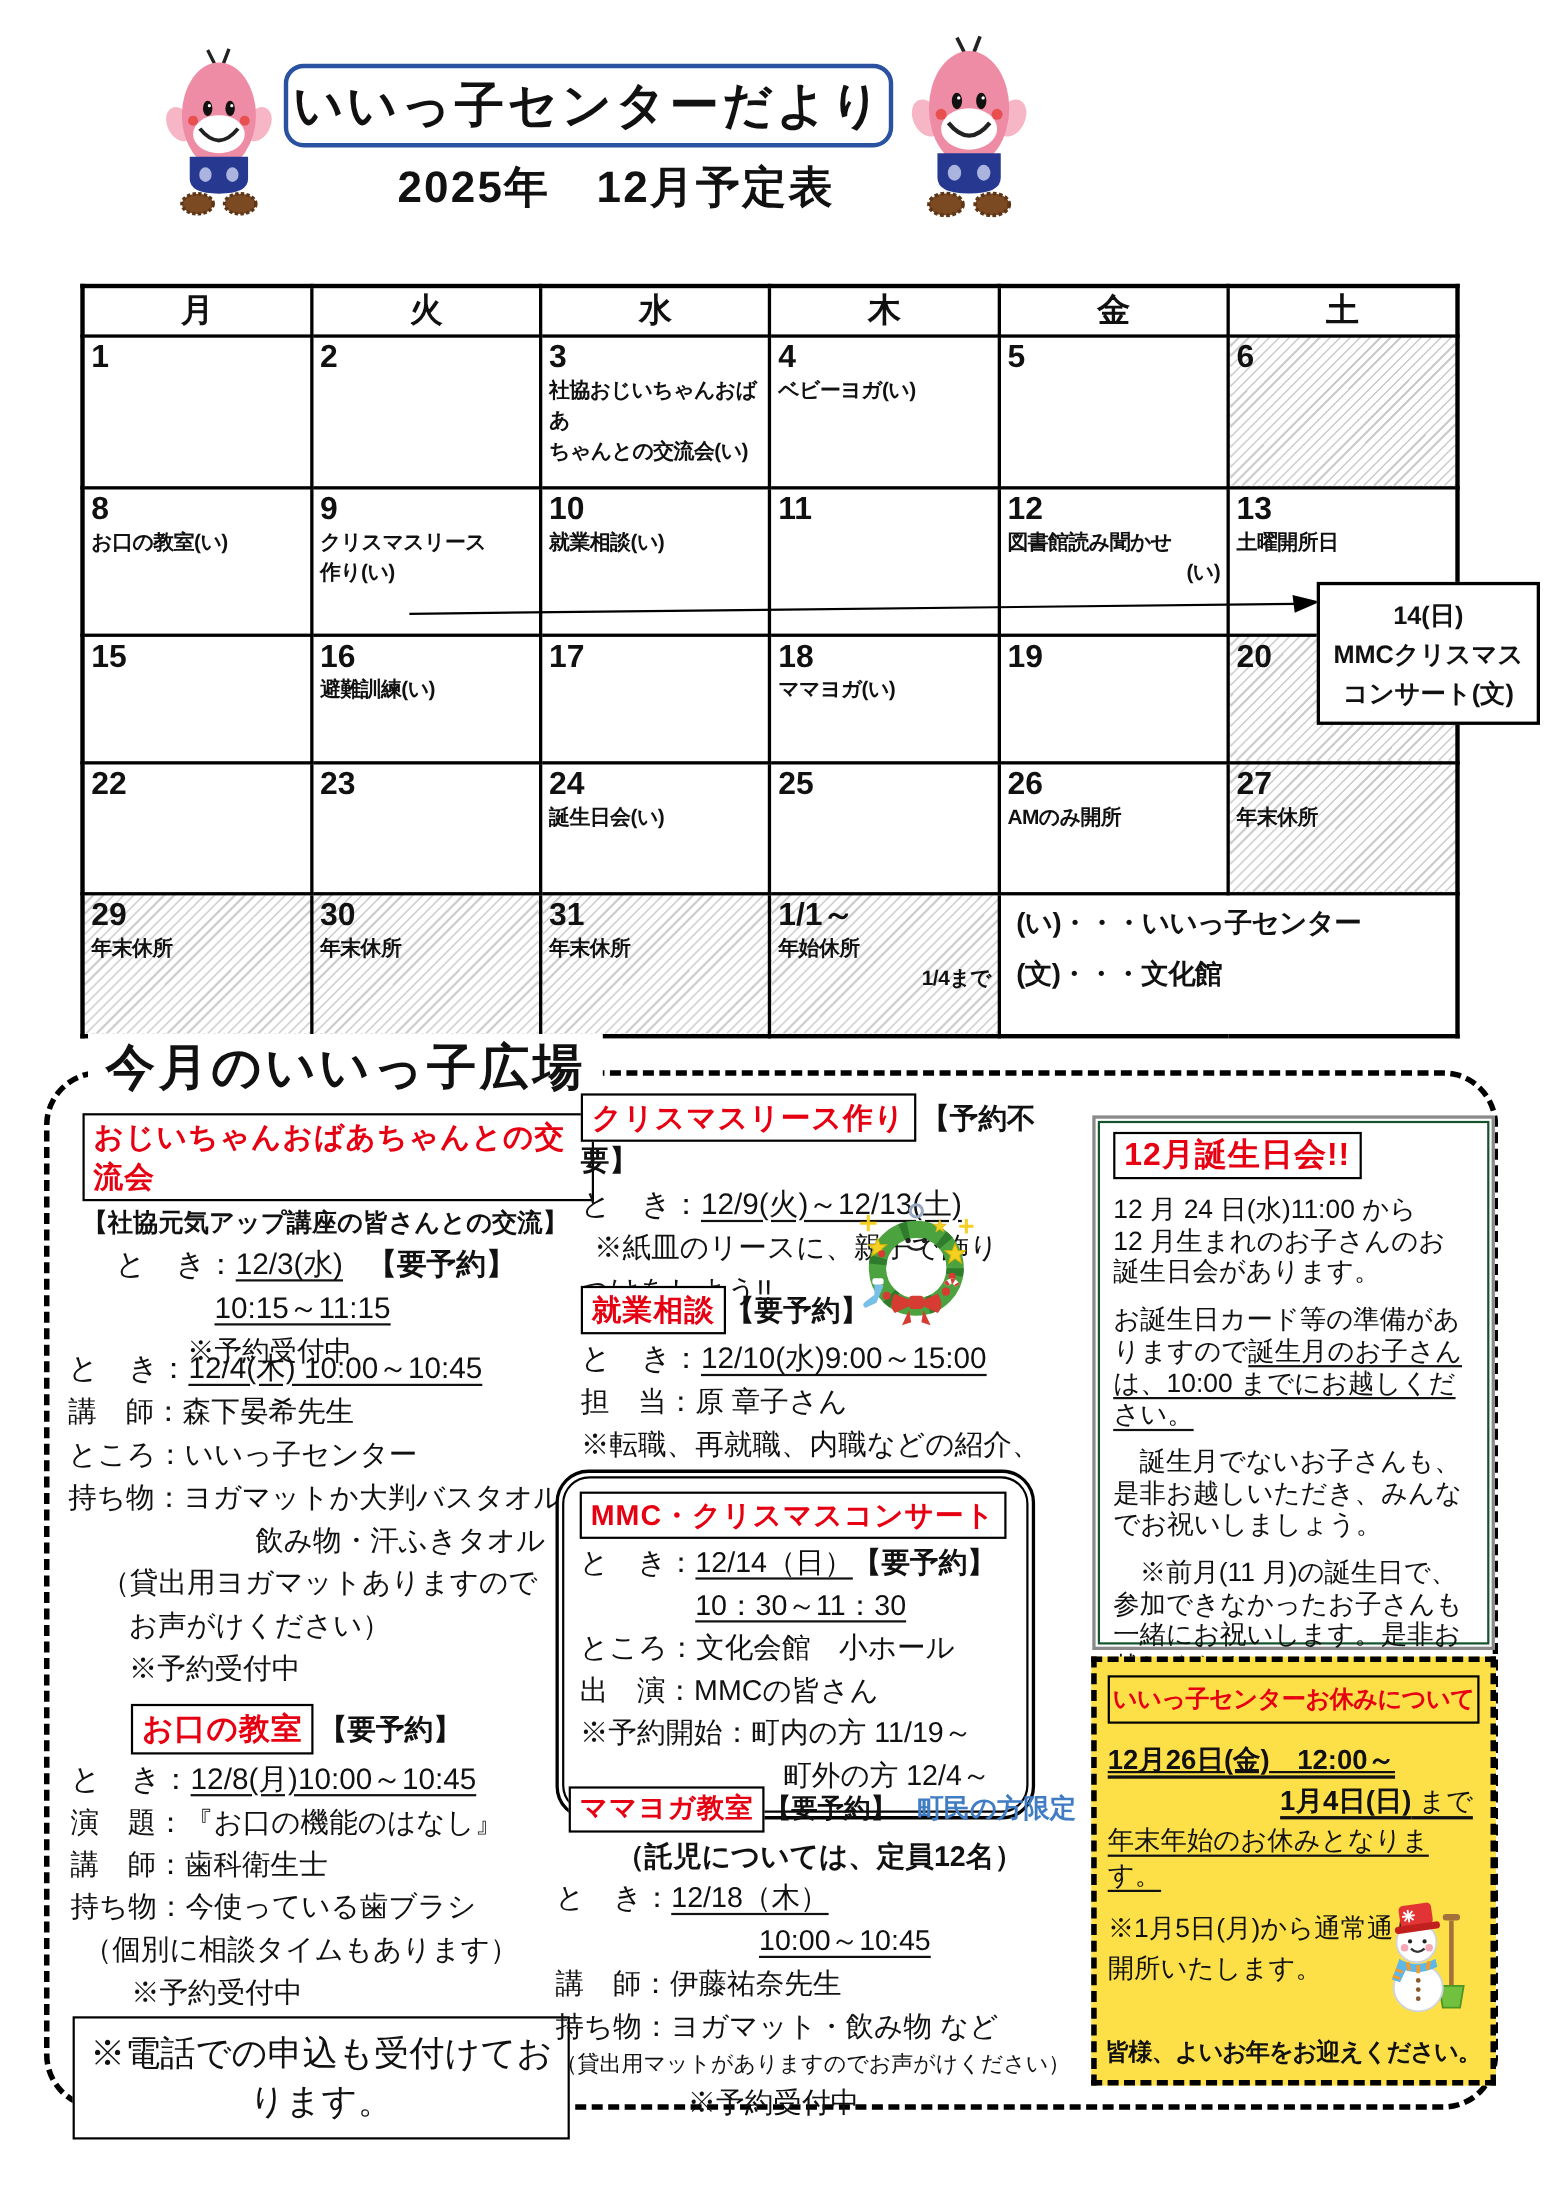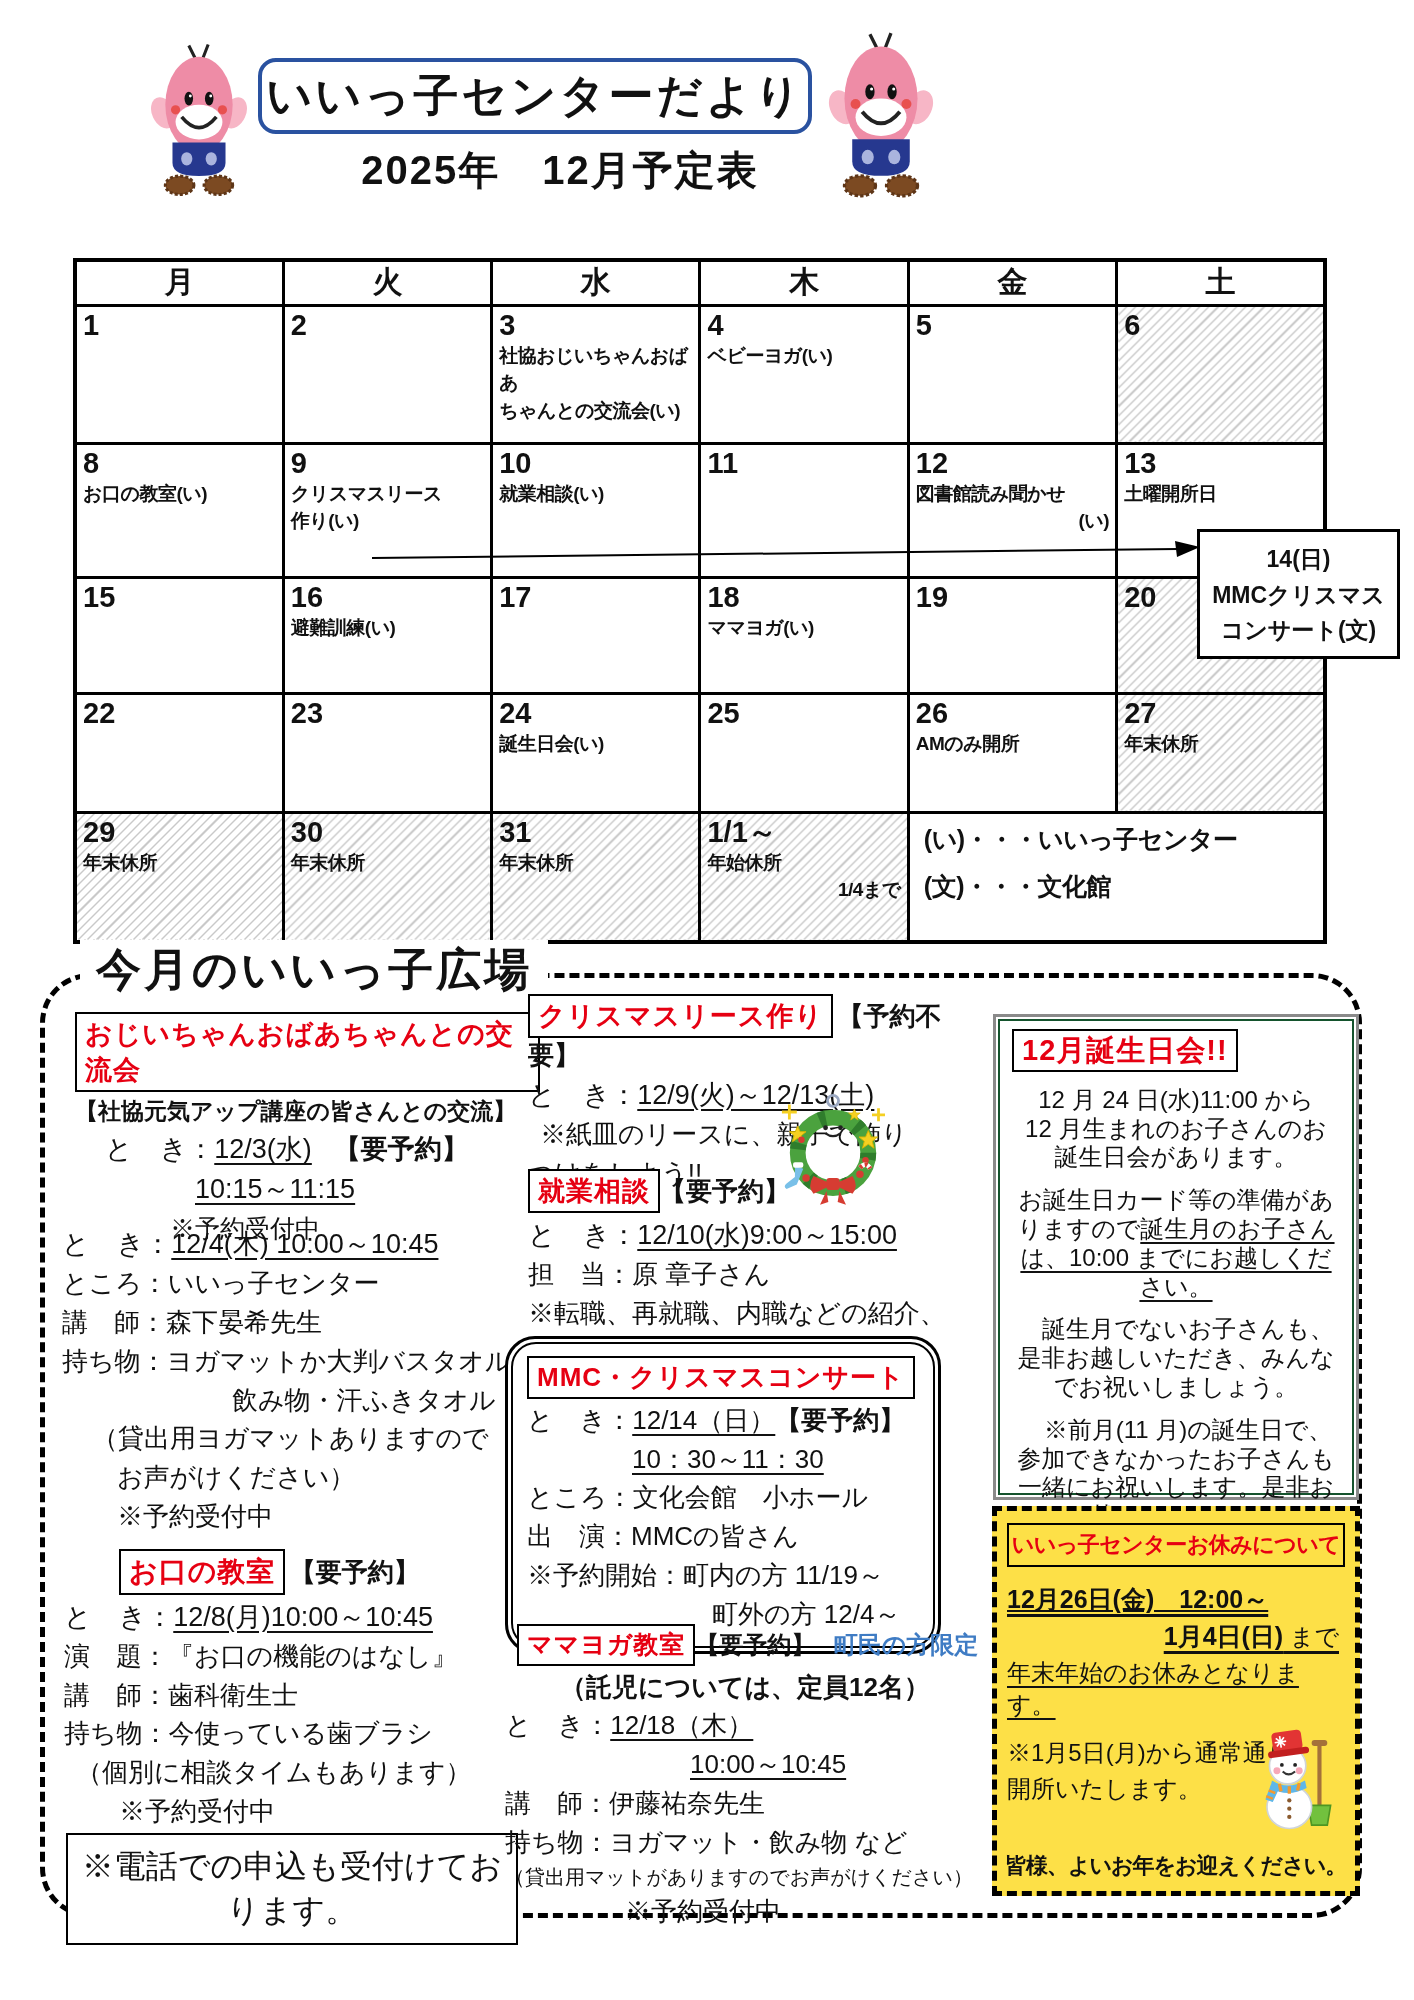--- a/index.html
+++ b/index.html
@@ -61,21 +61,21 @@
   .gap{display:inline-block;width:22px;}
 
   .phone-box{left:66px;top:1833px;width:452px;border:2px solid #000;padding:10px 6px;
     font-size:32px;text-align:center;background:#fff;}
 
   .mmc-outer{left:505px;top:1336px;width:436px;border:3px solid #000;border-radius:30px;padding:3px;background:#fff;}
   .mmc-inner{border:2px solid #000;border-radius:25px;padding:8px 14px 14px;}
 
   .bday-outer{left:993px;top:1014px;width:366px;height:486px;border:3px solid #8a8a8a;padding:2px;background:#fff;}
   .bday-inner{border:2px solid #14532d;height:100%;padding:8px 12px;line-height:1.2;}
-  .bday-inner .pline{font-size:24px;line-height:1.2;text-align:center;}
+  .bday-inner .pline{font-size:24px;line-height:1.2;}
   .mt14{margin-top:14px;}
 
   .holiday{left:992px;top:1506px;width:368px;height:390px;border:5px dashed #000;background:#fde047;
     padding:12px 10px;z-index:4;}
   .holiday-title{border:2px solid #000;color:var(--red);font-weight:800;font-size:22px;
     text-align:center;padding:5px 2px;letter-spacing:-0.5px;}
   .closing{position:absolute;left:8px;bottom:10px;width:352px;font-size:22px;font-weight:800;
     white-space:nowrap;letter-spacing:-1px;}
   .snowman{position:absolute;right:12px;bottom:58px;width:95px;height:104px;}
   .wreath{left:763px;top:1086px;width:140px;height:130px;z-index:3;}
@@ -282,22 +282,22 @@
       <span>と　き：</span><span class="u">12/3(水)</span><span class="gap"></span><span class="b">【要予約】</span>
     </div>
     <div class="ln fs27 i120"><span class="u">10:15～11:15</span></div>
     <div class="ln fs25 i95">※予約受付中</div>
   </div>
 
   <div class="evt" style="left:62px;top:1222px;width:478px;">
     <div class="ln fs27">
       <span>と　き：</span><span class="u">12/4(木) 10:00～10:45</span>
     </div>
+    <div class="ln fs26">講　師：森下晏希先生</div>
     <div class="ln fs26">ところ：いいっ子センター</div>
-    <div class="ln fs26">講　師：森下晏希先生</div>
     <div class="ln fs26">持ち物：ヨガマットか大判バスタオル・</div>
     <div class="ln fs26 i170">飲み物・汗ふきタオル</div>
     <div class="ln fs26 i30">（貸出用ヨガマットありますので</div>
     <div class="ln fs26 i55">お声がけください）</div>
     <div class="ln fs26 i55">※予約受付中</div>
   </div>
 
   <div class="evt" style="left:64px;top:1545px;width:478px;">
     <div class="ln"><span class="rtitle fs28" style="margin-left:55px;">お口の教室</span>
       <span class="b fs26">【要予約】</span></div>

